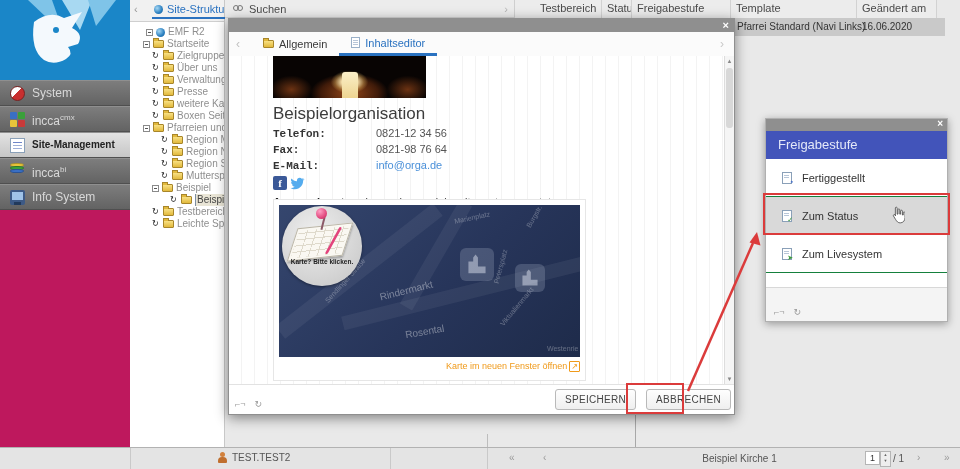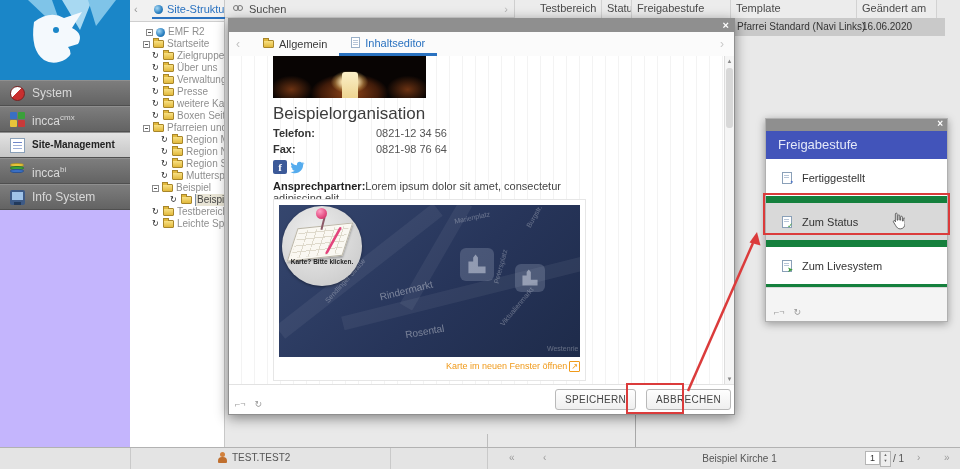--- a/index.html
+++ b/index.html
@@ -2,21 +2,21 @@
 <html><head>
 <meta charset="utf-8">
 <style>
   html,body{margin:0;padding:0;}
   body{width:960px;height:469px;overflow:hidden;position:relative;
        font-family:"Liberation Sans","DejaVu Sans",sans-serif;background:#e9e9e9;
        -webkit-font-smoothing:antialiased;}
   .abs{position:absolute;}
 
   
-  #sidebar{left:0;top:0;width:130px;height:447px;background:#c4b5fd;border-right:1px solid #404040;}
+  #sidebar{left:0;top:0;width:130px;height:447px;background:#be185d;border-right:1px solid #404040;}
   #logo{position:absolute;left:0;top:0;width:130px;height:80px;background:#1a86c8;overflow:hidden;}
   .menu{position:absolute;left:0;top:80px;width:130px;}
   .menu-item{height:24px;line-height:24px;background:linear-gradient(#7d7d7d,#636363);
              border-bottom:1px solid #4f4f4f;border-top:1px solid #8f8f8f;
              color:#d9d9d9;font-size:12px;display:flex;align-items:center;gap:7px;padding-left:10px;cursor:pointer;}
   .menu-item.active{background:linear-gradient(#e2e2e2,#c6c6c6);color:#222;font-size:10px;font-weight:bold;}
   .mi-icon{width:15px;height:15px;display:inline-block;position:relative;flex:0 0 15px;}
   .icon-system{border-radius:50%;background:linear-gradient(135deg,#fff 45%,#c82f2f 46%);border:1px solid #7c2020;box-sizing:border-box;}
   .icon-cubes{display:grid;grid-template-columns:7px 7px;grid-template-rows:7px 7px;gap:1px;}
   .icon-cubes i{display:block;border-radius:1px;}
@@ -87,21 +87,21 @@
   #article{position:absolute;left:44px;top:0;width:320px;}
   #hands-img{width:153px;height:42px;background:
       radial-gradient(ellipse 26px 16px at 50% 62%, #fce8b4 0 28%, rgba(246,205,110,.35) 55%, transparent 72%),
       radial-gradient(ellipse 52px 26px at 50% 88%, rgba(172,82,28,.85), rgba(120,50,16,.5) 55%, transparent 75%),
       radial-gradient(ellipse 30px 20px at 12% 80%, rgba(150,70,25,.7), transparent 70%),
       radial-gradient(ellipse 30px 20px at 88% 80%, rgba(150,70,25,.7), transparent 70%),
       #080403;position:relative;overflow:hidden;}
   #hands-img .candle{position:absolute;left:50%;top:38%;width:16px;height:30px;margin-left:-8px;background:linear-gradient(#fbf0c8,#ecd089);border-radius:3px 3px 0 0;}
   #org-name{margin-top:6px;font-size:17px;color:#3c3c3c;}
   .frow{font-size:11px;margin-top:3px;height:13px;}
-  .frow b{color:#333;}
+  .frow b{color:#333;font-family:Liberation Mono, monospace;}
   .frow .val{position:absolute;left:103px;color:#555;}
   .frow .val.link{color:#4a90d9;}
   #social{margin-top:4px;display:flex;gap:3px;align-items:center;}
   .fb{width:14px;height:14px;background:#3b5998;border-radius:2px;color:#fff;font-weight:bold;font-size:11px;line-height:14px;text-align:center;font-family:"Liberation Serif",serif;}
   #contact-line{margin-top:6px;font-size:11px;color:#444;}
   #contact-line b{color:#222;}
 
   
   #mapbox{position:absolute;left:44px;top:143px;width:313px;height:182px;border:1px solid #e6e6e6;background:#fff;box-sizing:border-box;padding:5px;}
   #map{position:relative;width:301px;height:152px;background:linear-gradient(135deg,#35466e,#27355a 55%,#1e2b4a);overflow:hidden;}
@@ -125,21 +125,21 @@
   #map-hint{position:absolute;left:0;top:52px;width:100%;text-align:center;font-size:6.5px;font-weight:bold;color:#222;}
   #map-link{margin-top:4px;text-align:right;font-size:9px;color:#f09a1a;cursor:pointer;}
   #map-link .ext{font-size:8px;border:1px solid #f09a1a;padding:0 1px;margin-left:2px;border-radius:1px;}
 
   
   #approval{left:765px;top:118px;width:183px;height:204px;background:#fff;border:1px solid #b0b0b0;box-sizing:border-box;
             box-shadow:0 2px 8px rgba(0,0,0,.35);z-index:30;}
   #ap-titlebar{height:12px;background:#8f8f8f;position:relative;}
   #ap-titlebar .x{position:absolute;right:4px;top:-1px;color:#fff;font-size:10px;font-weight:bold;cursor:pointer;}
   #ap-header{height:28px;background:#4254ba;color:#e4e8f8;font-size:13px;line-height:28px;padding-left:12px;}
-  .ap-row{height:37px;border-bottom:7px solid #15803d;display:flex;align-items:center;gap:10px;padding-left:16px;font-size:11px;color:#333;cursor:pointer;position:relative;}
+  .ap-row{height:37px;border-bottom:1px solid #15803d;display:flex;align-items:center;gap:10px;padding-left:16px;font-size:11px;color:#333;cursor:pointer;position:relative;}
   .ap-row.hovered{background:#d9d9d9;}
   .ap-ico{width:10px;height:12px;background:#fff;border:1px solid #8aa0b8;position:relative;box-sizing:border-box;flex:0 0 10px;}
   .ap-ico:before{content:"";position:absolute;left:1px;top:2px;width:5px;height:1px;background:#b8c6d8;box-shadow:0 2px 0 #b8c6d8;}
   .ap-ico .mark{position:absolute;right:-2px;bottom:-2px;font-size:7px;line-height:7px;}
   .ap-footer{position:absolute;left:0;bottom:0;width:100%;height:34px;background:#f4f4f4;border-top:1px solid #d8d8d8;box-sizing:border-box;}
   .ap-footer .foot-icons{left:8px;bottom:4px;}
   .hand-cursor{position:absolute;right:42px;top:9px;width:14px;height:18px;}
 
   
   .anno{position:absolute;border:2px solid #db3b3b;z-index:40;pointer-events:none;box-sizing:border-box;}
@@ -345,20 +345,21 @@
     </div>
 
     <div id="dlg-content">
       <div id="article">
         <div id="hands-img">
             <div class="candle"></div>
           </div>
         <div id="org-name">Beispielorganisation</div>
         <div class="frow"><b>Telefon:</b><span class="val">0821-12 34 56</span></div>
         <div class="frow"><b>Fax:</b><span class="val">0821-98 76 64</span></div>
+        <div class="frow"><b>E-Mail:</b><span class="val link">info@orga.de</span></div>
         <div id="social">
           <span class="fb">f</span>
           <svg width="15" height="13" viewBox="0 0 15 13">
             <path fill="#55acee" d="M14 2.2c-.5.2-1 .4-1.6.5.6-.4 1-.9 1.2-1.6-.5.3-1.1.6-1.8.7C11.3 1.2 10.5.8 9.7.8 8.1.8 6.9 2 6.9 3.6c0 .2 0 .4.1.6C4.7 4.1 2.7 3 1.4 1.4c-.3.5-.4.9-.4 1.5 0 1 .5 1.8 1.3 2.3-.5 0-.9-.1-1.3-.3 0 1.4 1 2.5 2.3 2.8-.2.1-.5.1-.8.1-.2 0-.4 0-.5-.1.4 1.1 1.4 1.9 2.7 2-1 .8-2.2 1.2-3.6 1.2H.5c1.3.8 2.8 1.3 4.4 1.3 5.3 0 8.2-4.4 8.2-8.2v-.4c.6-.4 1-.9 1.4-1.4z"></path>
           </svg>
         </div>
         <div id="contact-line"><b>Ansprechpartner:</b><span>Lorem ipsum dolor sit amet, consectetur adipiscing elit.</span></div>
       </div>
 
       <div id="mapbox">

